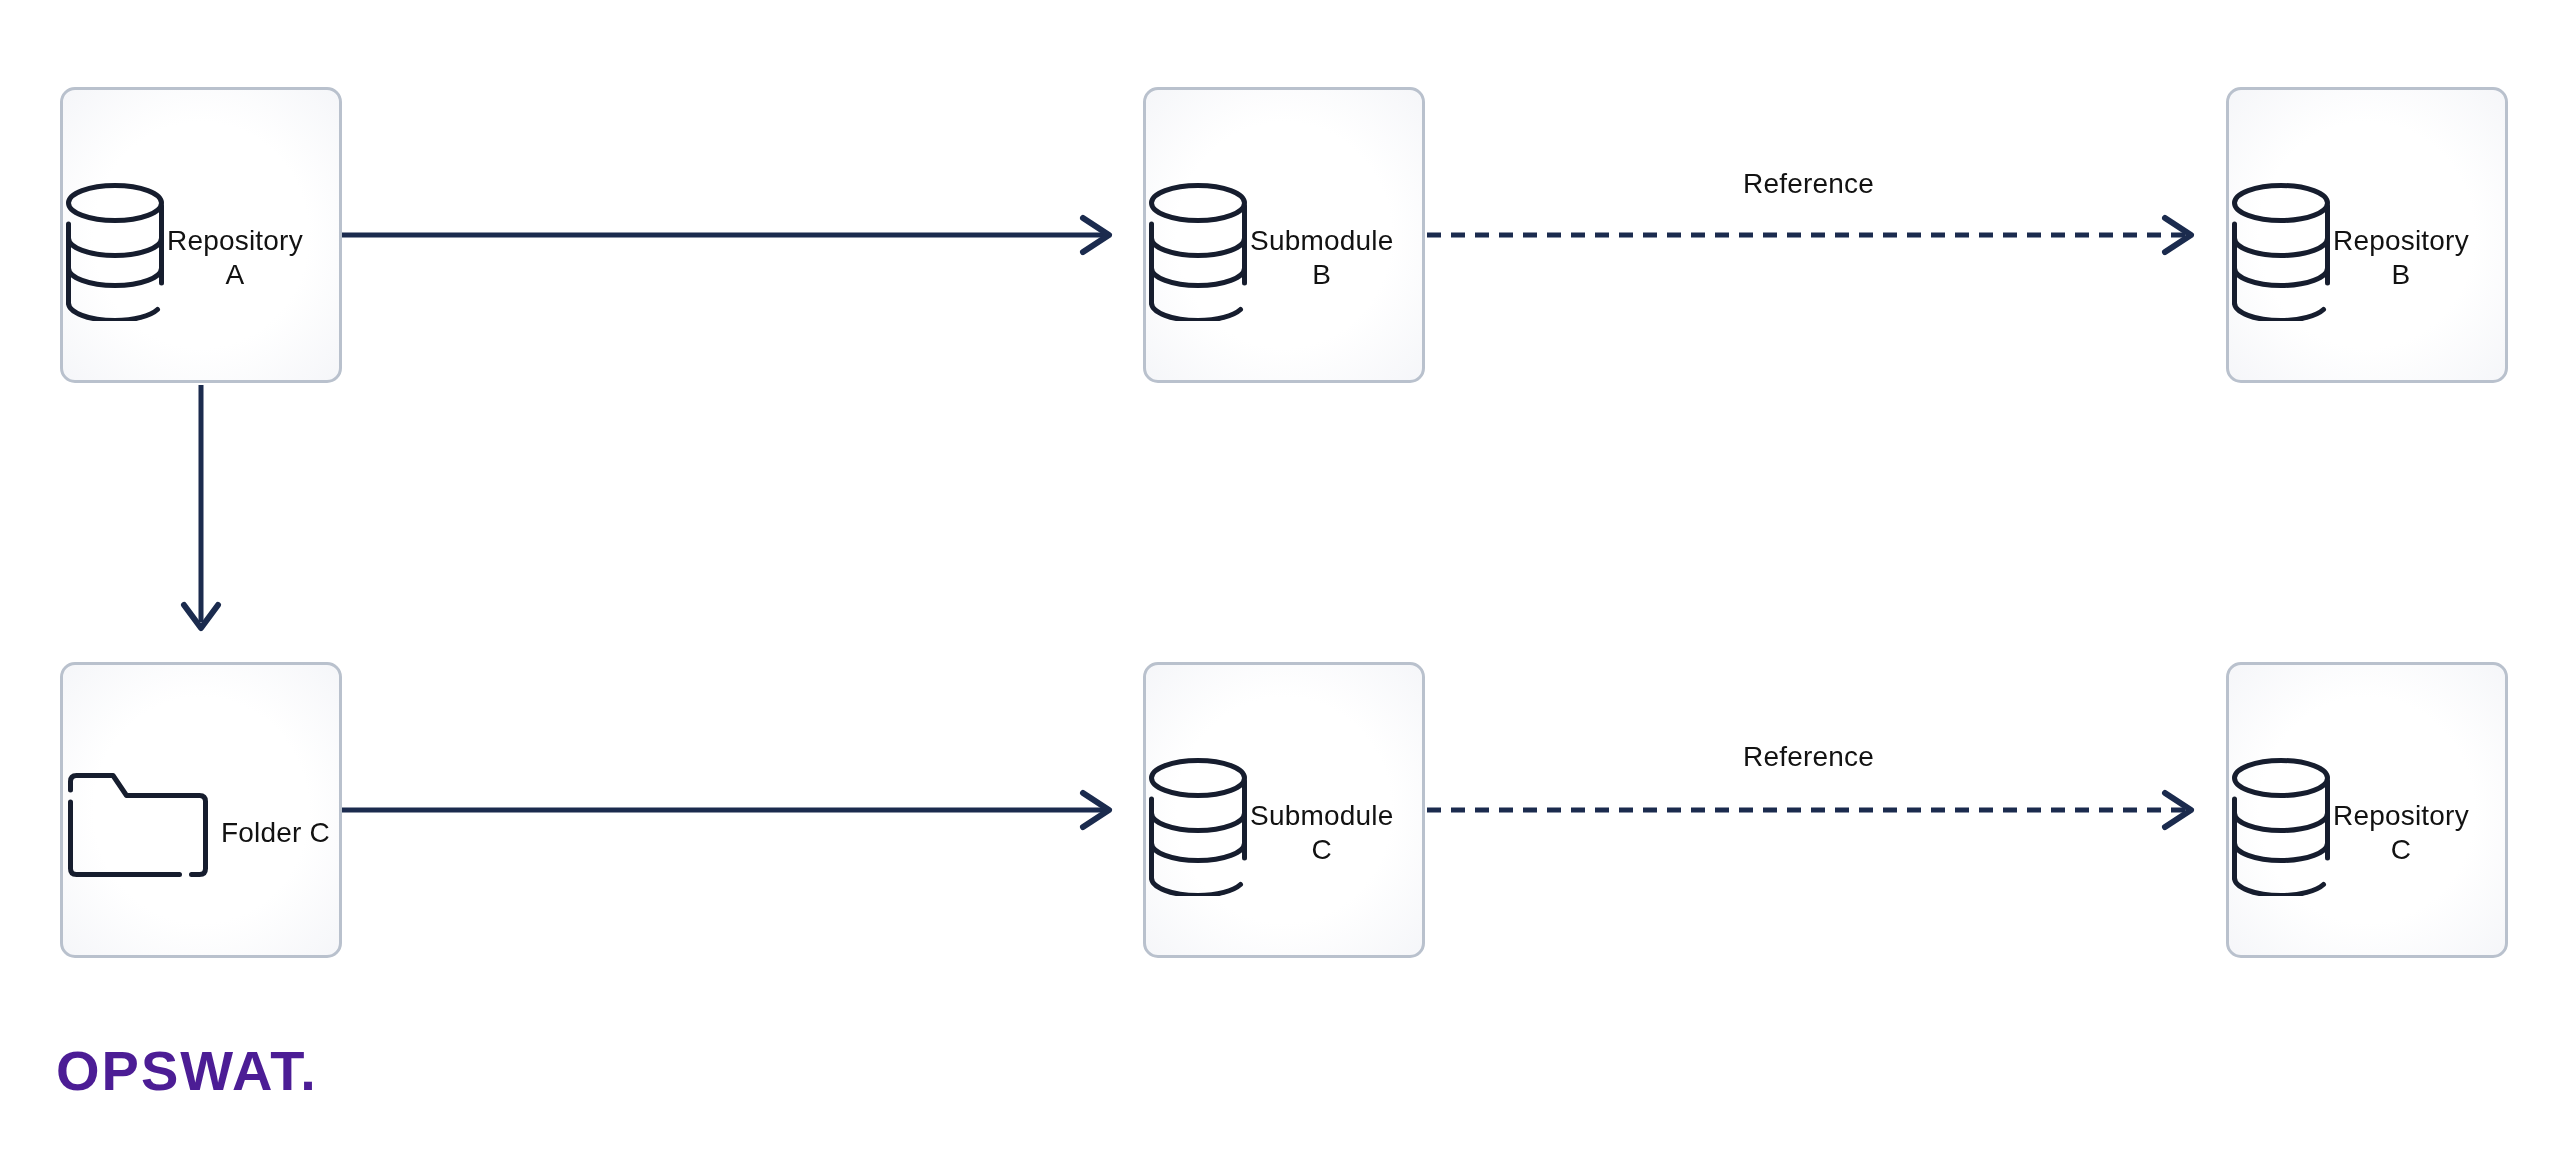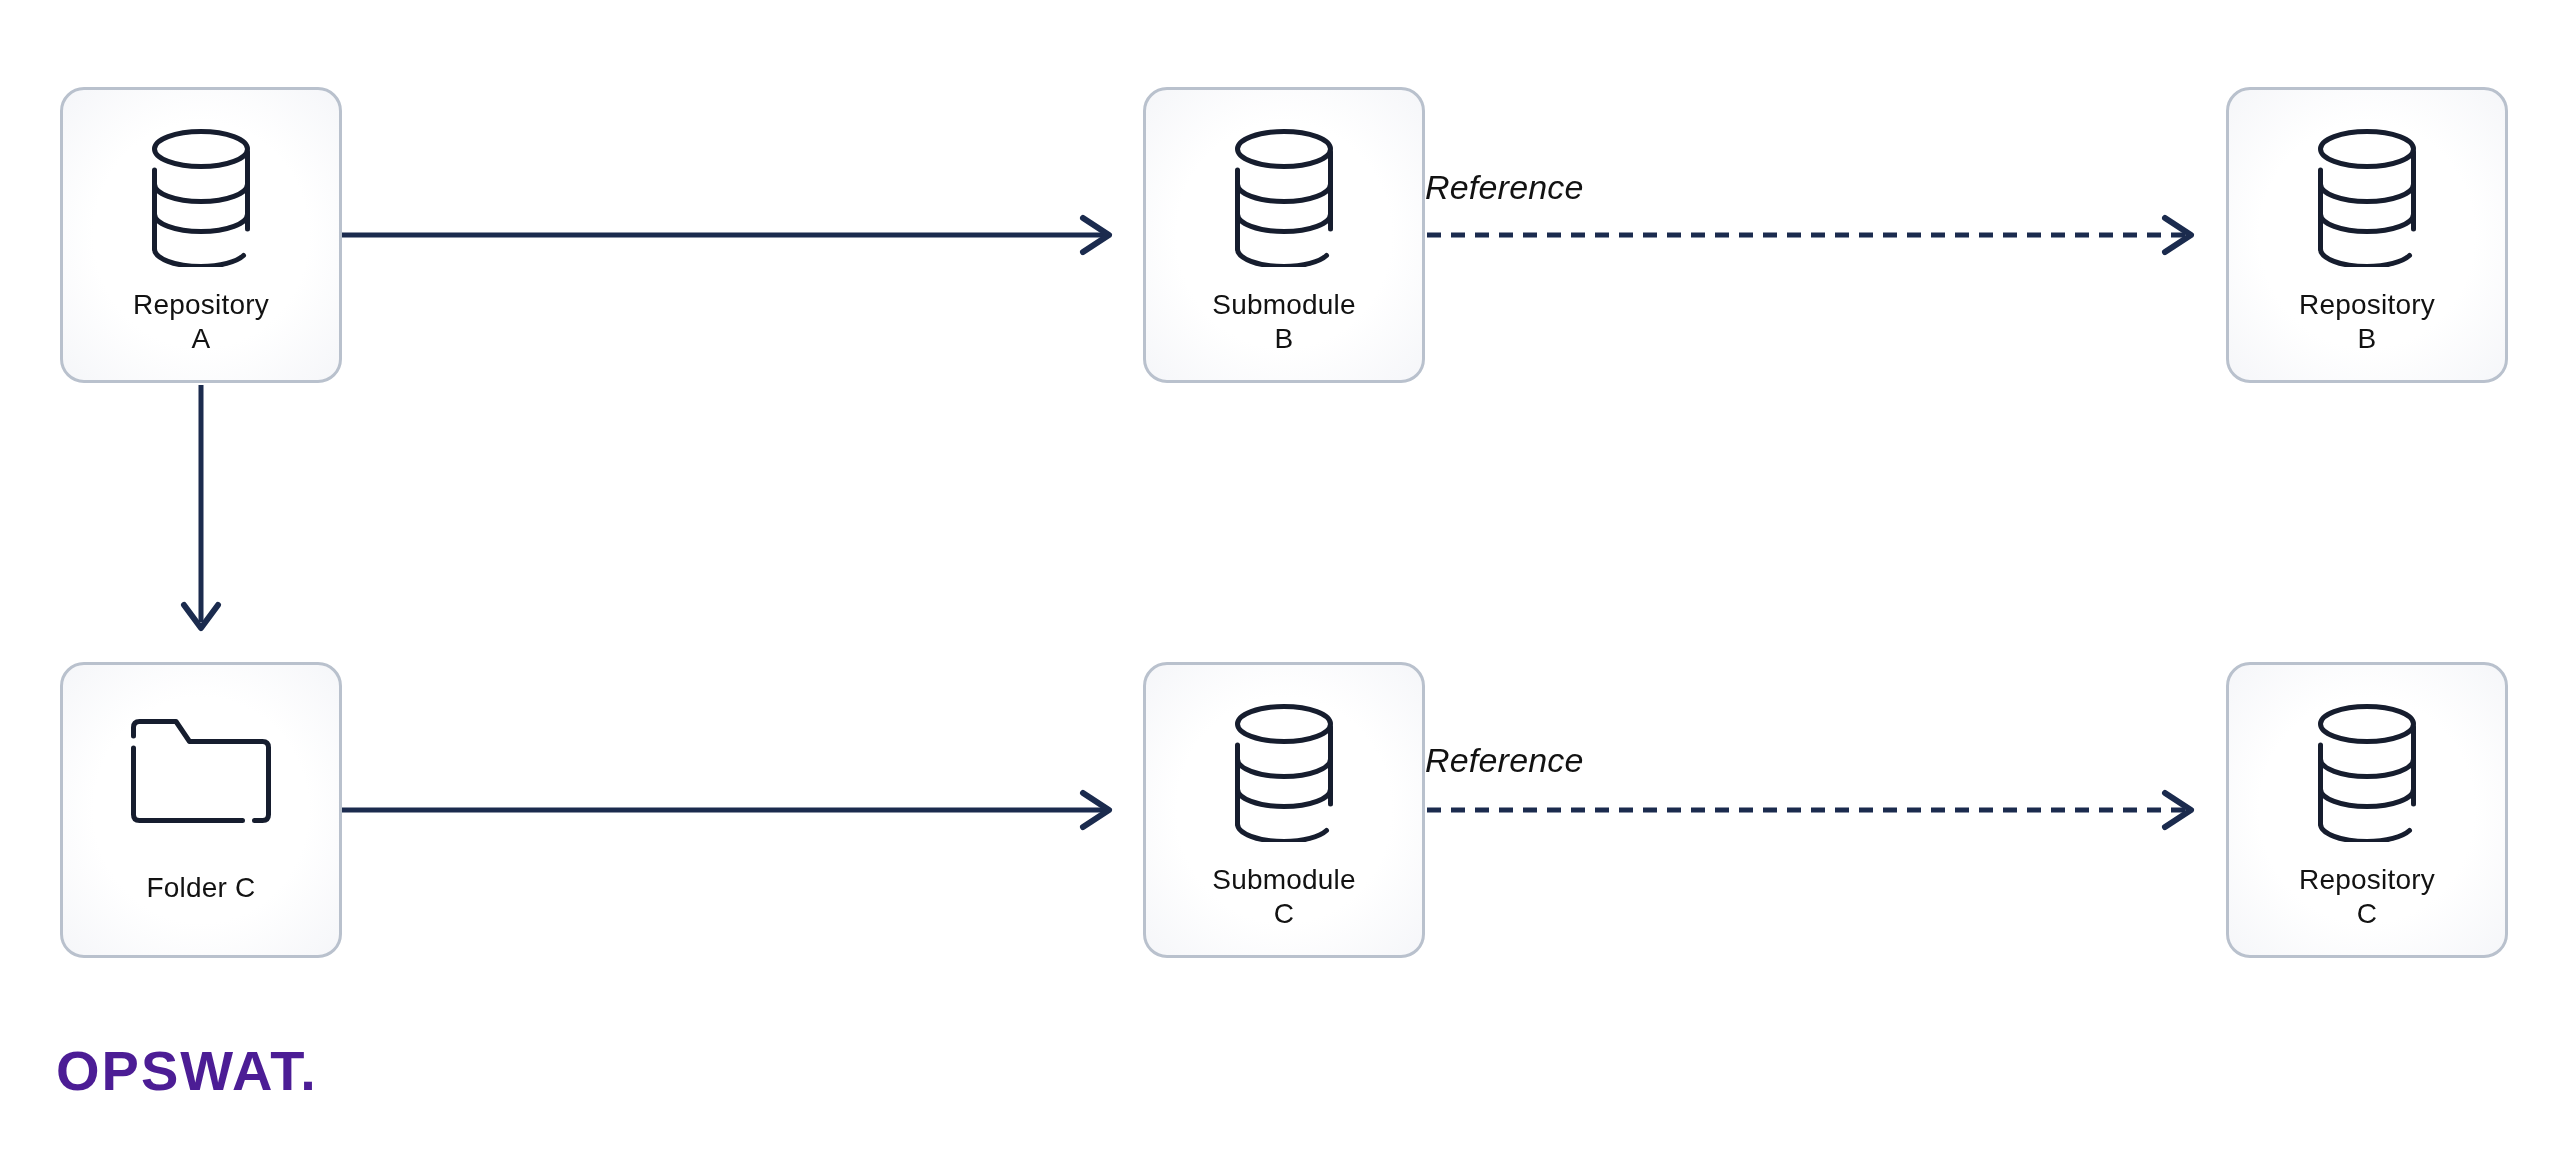--- a/index.html
+++ b/index.html
@@ -1,40 +1,40 @@
 <!DOCTYPE html>
 <html><head>
 <meta charset="utf-8">
 <style>
   html,body{margin:0;padding:0;background:#ffffff;}
   body{width:2568px;height:1167px;font-family:"Liberation Sans",sans-serif;}
   .canvas{position:relative;width:2568px;height:1167px;background:#ffffff;overflow:hidden;}
 
   .node{
     position:absolute;width:282px;height:296px;box-sizing:border-box;
-    border:3px solid #b9c1cd;border-radius:24px;
+    border:3px solid #b9c1cd;border-radius:15px;
     background:radial-gradient(ellipse at center,#ffffff 55%,#f5f6f9 100%);
-    display:flex;flex-direction:column;align-items:center;padding-top:30px;
+    display:flex;flex-direction:row;align-items:center;padding-top:30px;
   }
   #node-repository-a{left:60px;top:87px;}
   #node-submodule-b{left:1143px;top:87px;}
   #node-repository-b{left:2226px;top:87px;}
   #node-folder-c{left:60px;top:662px;gap:8px;}
   #node-submodule-c{left:1143px;top:662px;}
   #node-repository-c{left:2226px;top:662px;}
 
   .icon-wrap{height:152px;display:flex;align-items:center;justify-content:center;}
   .node-label{
     margin-top:16px;font-size:28px;line-height:1.2;color:#121212;
     text-align:center;white-space:pre-line;letter-spacing:0.2px;
   }
 
   .edge-label{
-    position:absolute;width:767px;
-    font-size:34px;color:#121212;letter-spacing:0.2px;font-style:italic;
+    position:absolute;width:767px;text-align:center;
+    font-size:28px;color:#121212;letter-spacing:0.2px;
   }
   #edge-label-top{left:1425px;top:168px;}
   #edge-label-bottom{left:1425px;top:741px;}
 
   .arrow-layer{position:absolute;left:0;top:0;pointer-events:none;}
 
   .logo{
     position:absolute;left:56px;top:1038px;
     font-size:56px;font-weight:bold;letter-spacing:2px;
     color:#4c1d95;

